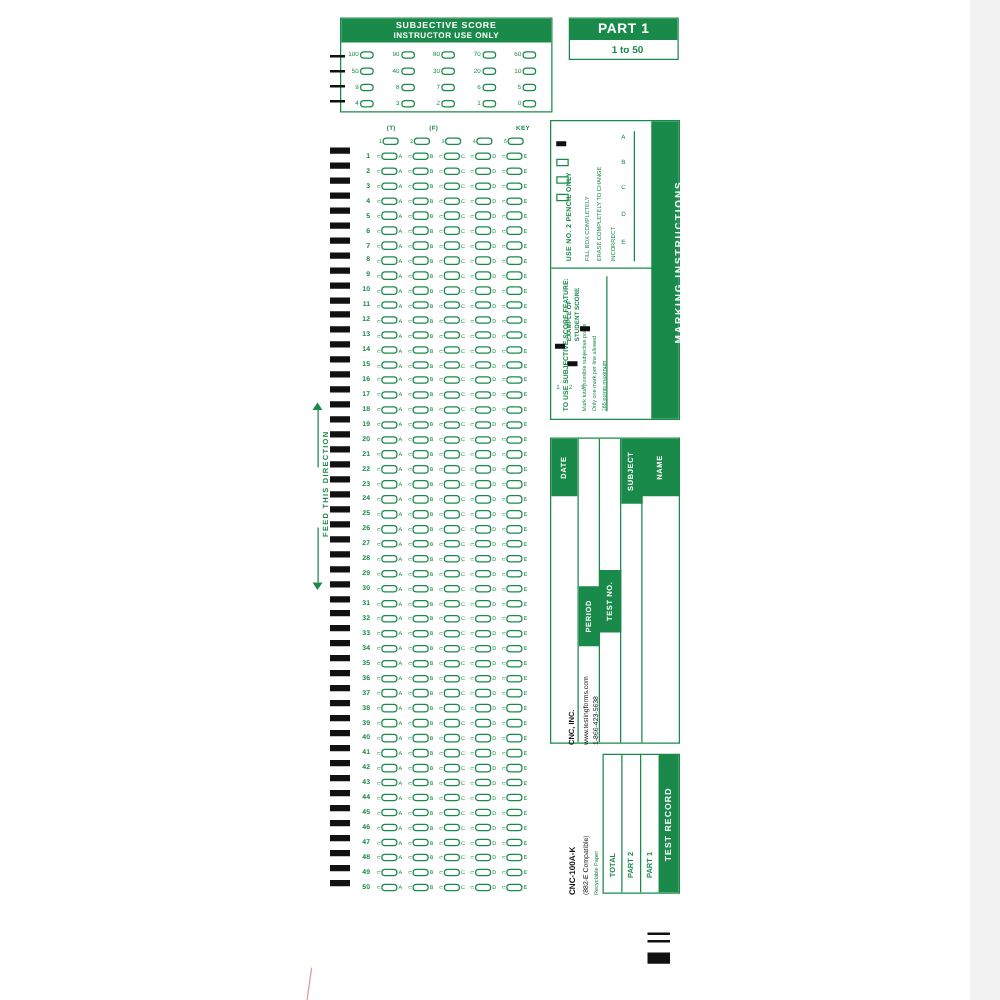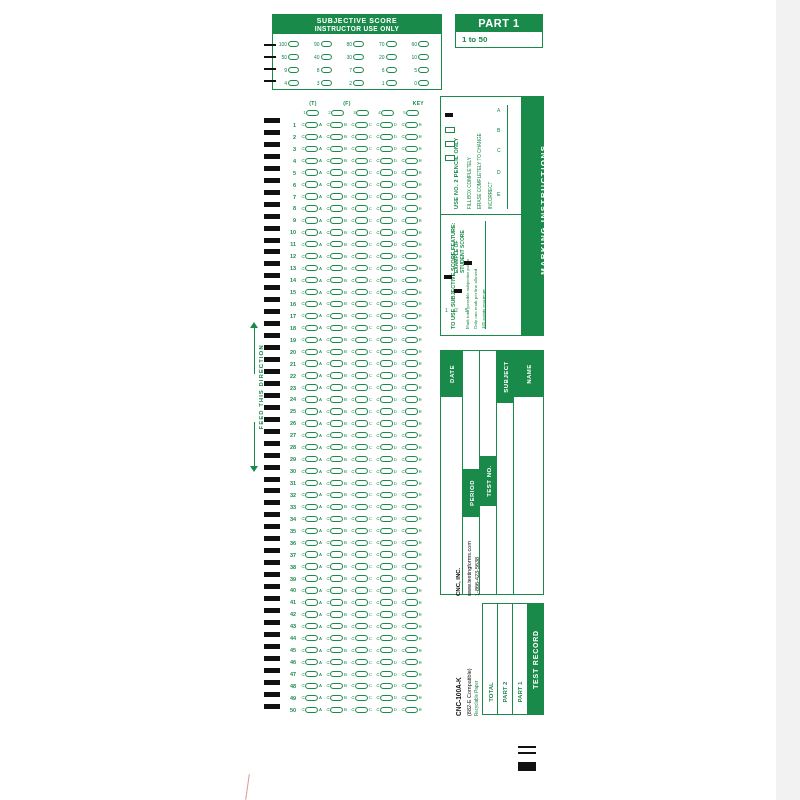--- a/index.html
+++ b/index.html
@@ -48,21 +48,21 @@
   
   #part1{
     left:455px;top:14px;width:88px;height:34px;
     border:1px solid #1a8a4a;box-sizing:border-box;background:#fff;
   }
   #part1 .top{
     background:#1a8a4a;color:#fff;font-weight:bold;font-size:11px;
     text-align:center;line-height:17px;height:17px;letter-spacing:0.5px;
   }
   #part1 .bot{
-    color:#1a8a4a;font-weight:bold;font-size:8px;text-align:left;
+    color:#1a8a4a;font-weight:bold;font-size:8px;text-align:center;
     line-height:15px;padding-left:6px;
   }
 
   
   .tmark{position:absolute;background:#111;}
   .tmark-left{left:264px;width:16px;height:3px;}
   .tmark-sm{left:264px;width:12px;height:2px;}
 
   
   #answers{

